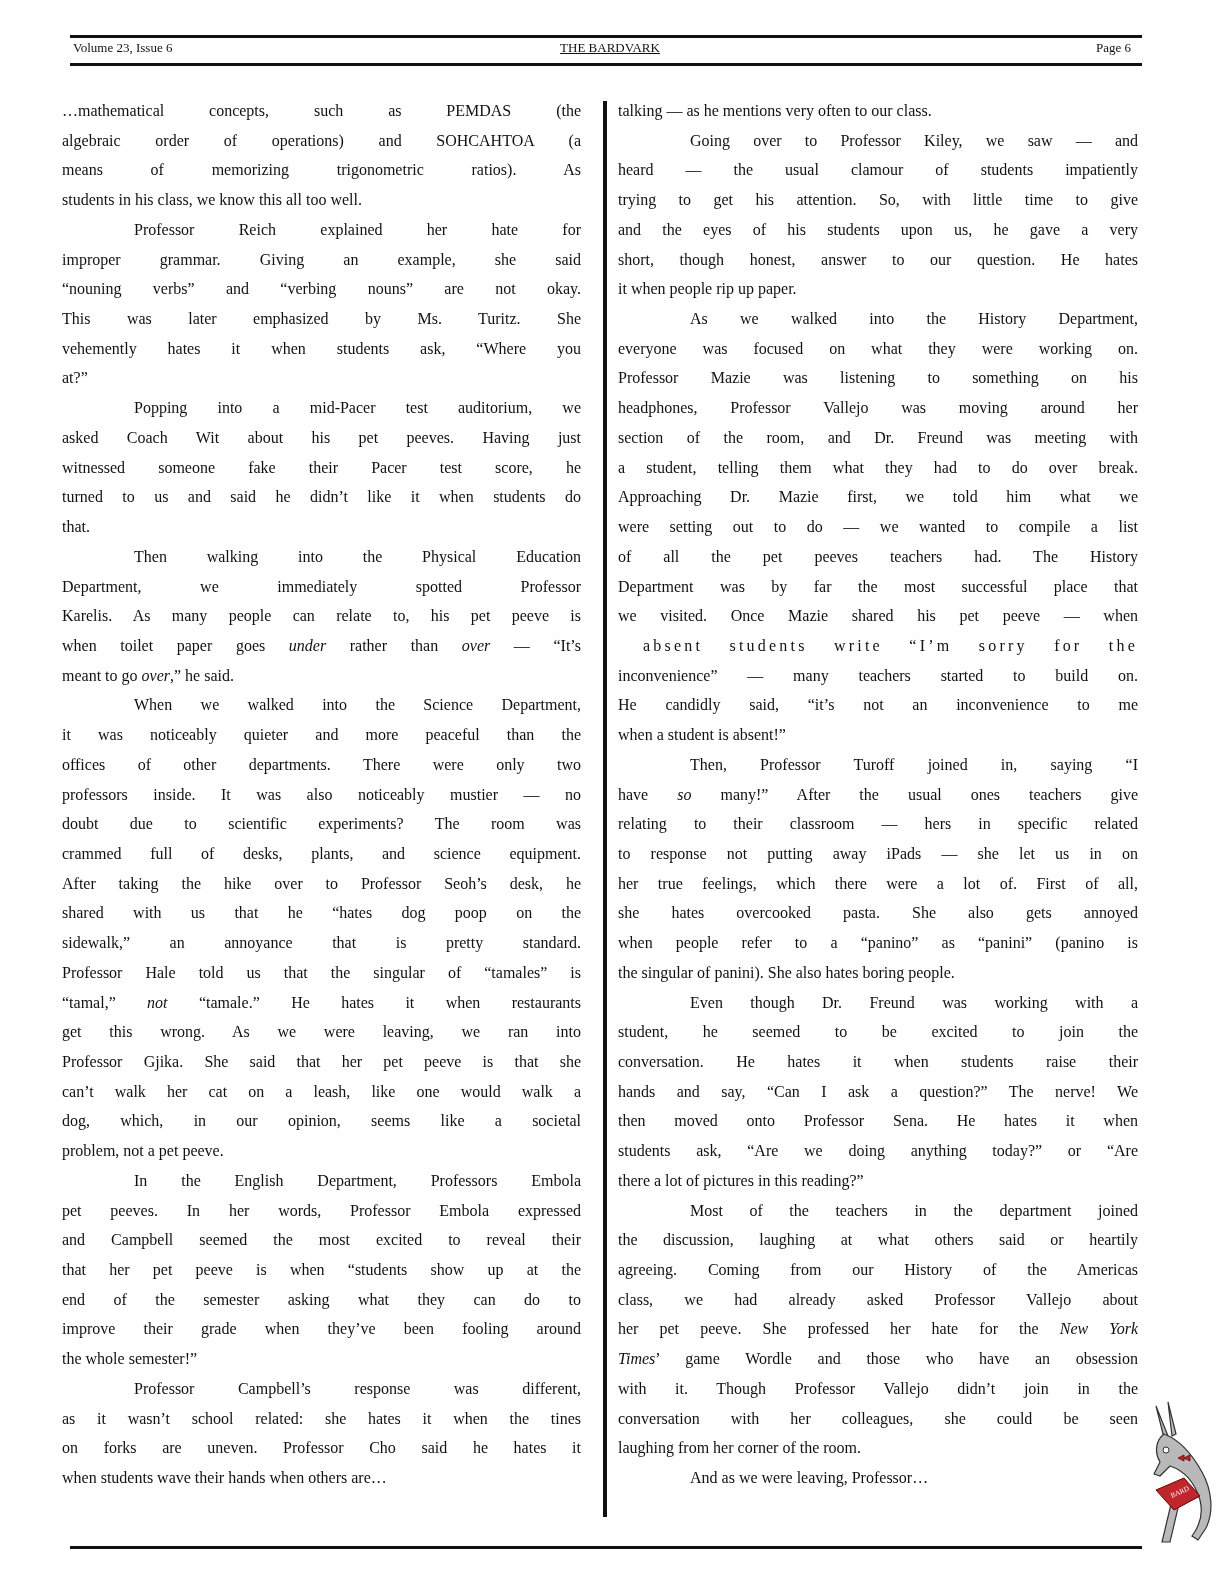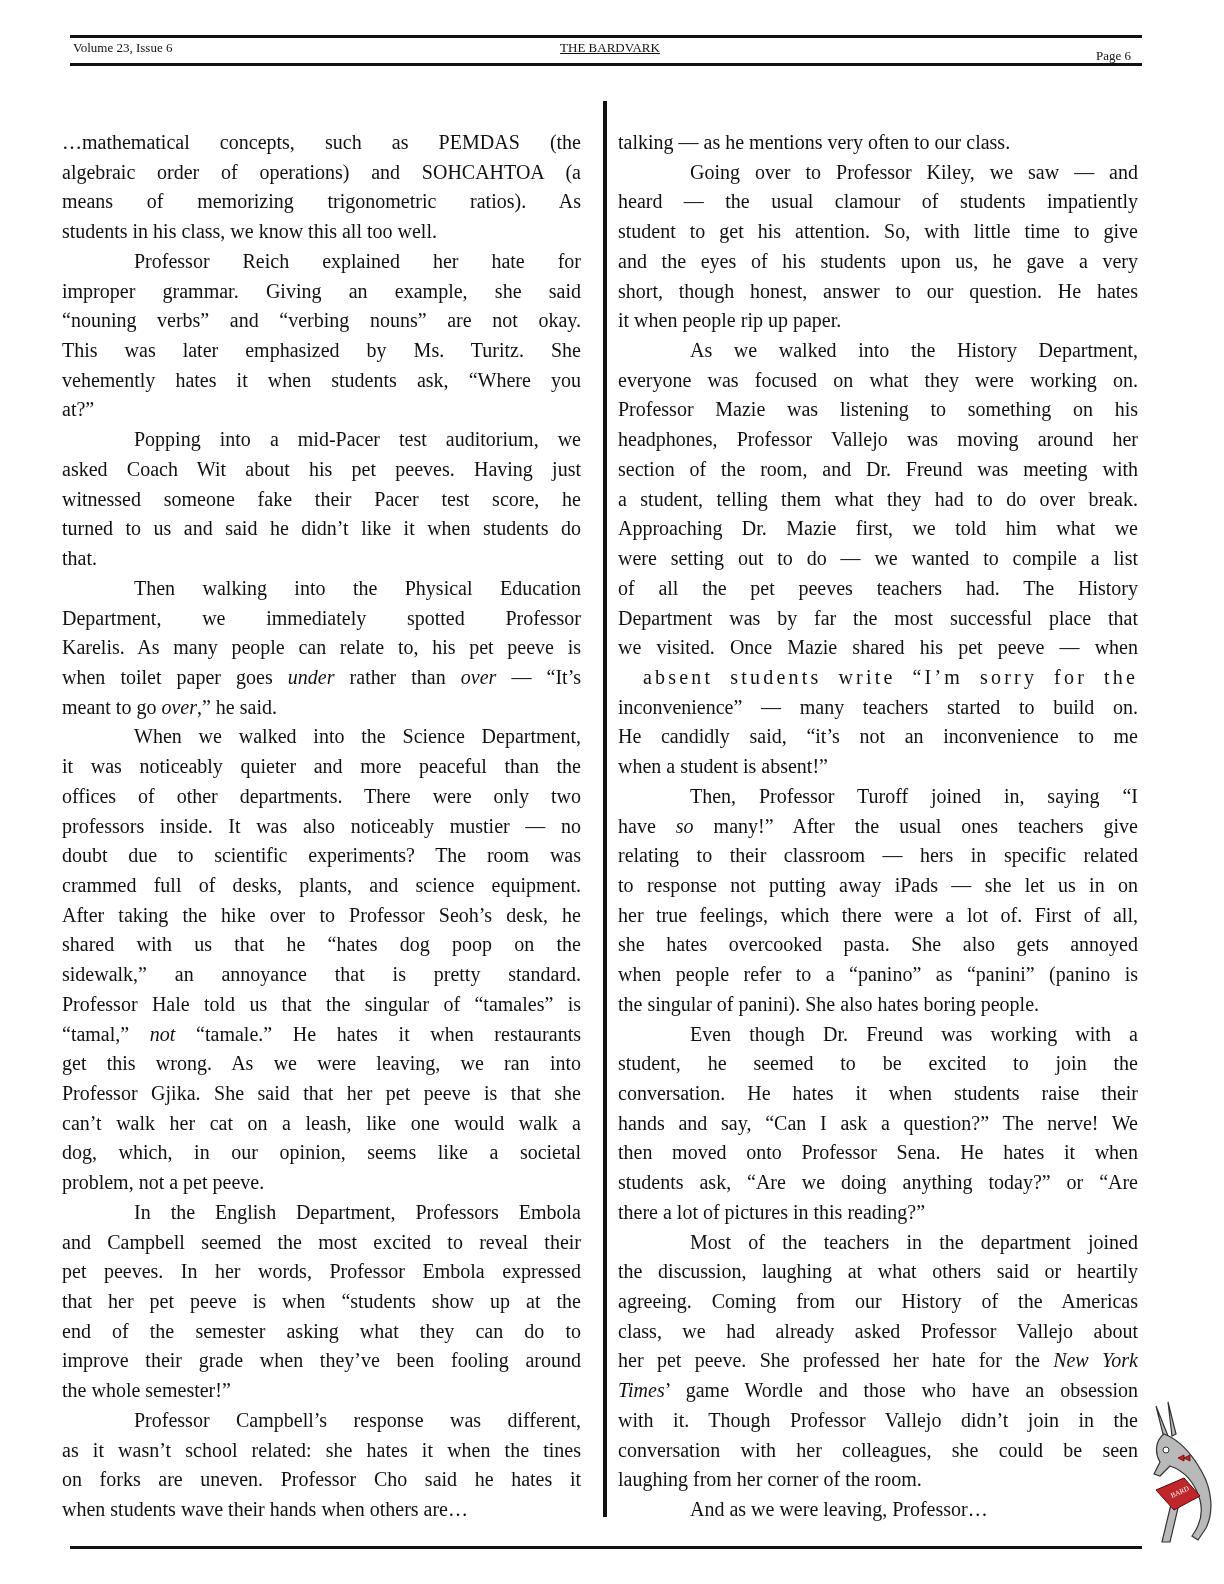--- a/index.html
+++ b/index.html
@@ -2,24 +2,24 @@
 <html><head>
 <meta charset="utf-8">
 <style>
   html, body { margin: 0; padding: 0; background: #ffffff; }
   body { width: 1224px; height: 1584px; position: relative; overflow: hidden; font-family: "Liberation Serif", "DejaVu Serif", serif; color: #111; }
   .header-rule-top { position: absolute; left: 70px; top: 35px; width: 1072px; height: 3px; background: #111; }
   .header-rule-bot { position: absolute; left: 70px; top: 63px; width: 1072px; height: 3px; background: #111; }
   .header { position: absolute; left: 73px; top: 40px; width: 1058px; height: 20px; font-size: 13px; }
   .header .left { position: absolute; left: 0; top: 0; }
   .header .center { position: absolute; left: 16px; right: 0; top: 0; text-align: center; text-decoration: underline; }
-  .header .right { position: absolute; right: 0; top: 8px; text-align: center; }
+  .header .right { position: absolute; right: 0; top: 0; text-align: center; }
   .divider { position: absolute; left: 603px; top: 101px; width: 4px; height: 1416px; background: #111; }
   .footer-rule { position: absolute; left: 70px; top: 1546px; width: 1072px; height: 3px; background: #111; }
-  .col { position: absolute; top: 128px; font-size: 20px; line-height: 29.72px; }
+  .col { position: absolute; top: 96px; font-size: 16px; line-height: 29.72px; }
   .col.left { left: 62px; width: 519px; }
   .col.right { left: 618px; width: 520px; }
   .ln { display: block; white-space: nowrap; height: 29.72px; }
   .ln.j { text-align: justify; text-align-last: justify; white-space: normal; overflow: hidden; }
   .ln.ind { padding-left: 72px; }
   .ln.wide { letter-spacing: 3.2px; margin-left: 25px; }
   em { font-style: italic; }
   .mascot { position: absolute; left: 1142px; top: 1400px; width: 82px; height: 145px; }
 </style>
 </head>
@@ -64,37 +64,37 @@
     <span class="ln j">shared with us that he “hates dog poop on the</span>
     <span class="ln j">sidewalk,” an annoyance that is pretty standard.</span>
     <span class="ln j">Professor Hale told us that the singular of “tamales” is</span>
     <span class="ln j">“tamal,” <em>not</em> “tamale.” He hates it when restaurants</span>
     <span class="ln j">get this wrong. As we were leaving, we ran into</span>
     <span class="ln j">Professor Gjika. She said that her pet peeve is that she</span>
     <span class="ln j">can’t walk her cat on a leash, like one would walk a</span>
     <span class="ln j">dog, which, in our opinion, seems like a societal</span>
     <span class="ln">problem, not a pet peeve.</span>
     <span class="ln j ind">In the English Department, Professors Embola</span>
+    <span class="ln j">pet peeves. In her words, Professor Embola expressed</span>
     <span class="ln j">and Campbell seemed the most excited to reveal their</span>
-    <span class="ln j">pet peeves. In her words, Professor Embola expressed</span>
     <span class="ln j">that her pet peeve is when “students show up at the</span>
     <span class="ln j">end of the semester asking what they can do to</span>
     <span class="ln j">improve their grade when they’ve been fooling around</span>
     <span class="ln">the whole semester!”</span>
     <span class="ln j ind">Professor Campbell’s response was different,</span>
     <span class="ln j">as it wasn’t school related: she hates it when the tines</span>
     <span class="ln j">on forks are uneven. Professor Cho said he hates it</span>
     <span class="ln">when students wave their hands when others are…</span>
   </div>
 <div class="divider"></div>
 <div class="col right" id="col-right">
     <span class="ln">talking — as he mentions very often to our class.</span>
     <span class="ln j ind">Going over to Professor Kiley, we saw — and</span>
     <span class="ln j">heard — the usual clamour of students impatiently</span>
-    <span class="ln j">student to get his attention. So, with little time to give</span>
+    <span class="ln j">trying to get his attention. So, with little time to give</span>
     <span class="ln j">and the eyes of his students upon us, he gave a very</span>
     <span class="ln j">short, though honest, answer to our question. He hates</span>
     <span class="ln">it when people rip up paper.</span>
     <span class="ln j ind">As we walked into the History Department,</span>
     <span class="ln j">everyone was focused on what they were working on.</span>
     <span class="ln j">Professor Mazie was listening to something on his</span>
     <span class="ln j">headphones, Professor Vallejo was moving around her</span>
     <span class="ln j">section of the room, and Dr. Freund was meeting with</span>
     <span class="ln j">a student, telling them what they had to do over break.</span>
     <span class="ln j">Approaching Dr. Mazie first, we told him what we</span>

